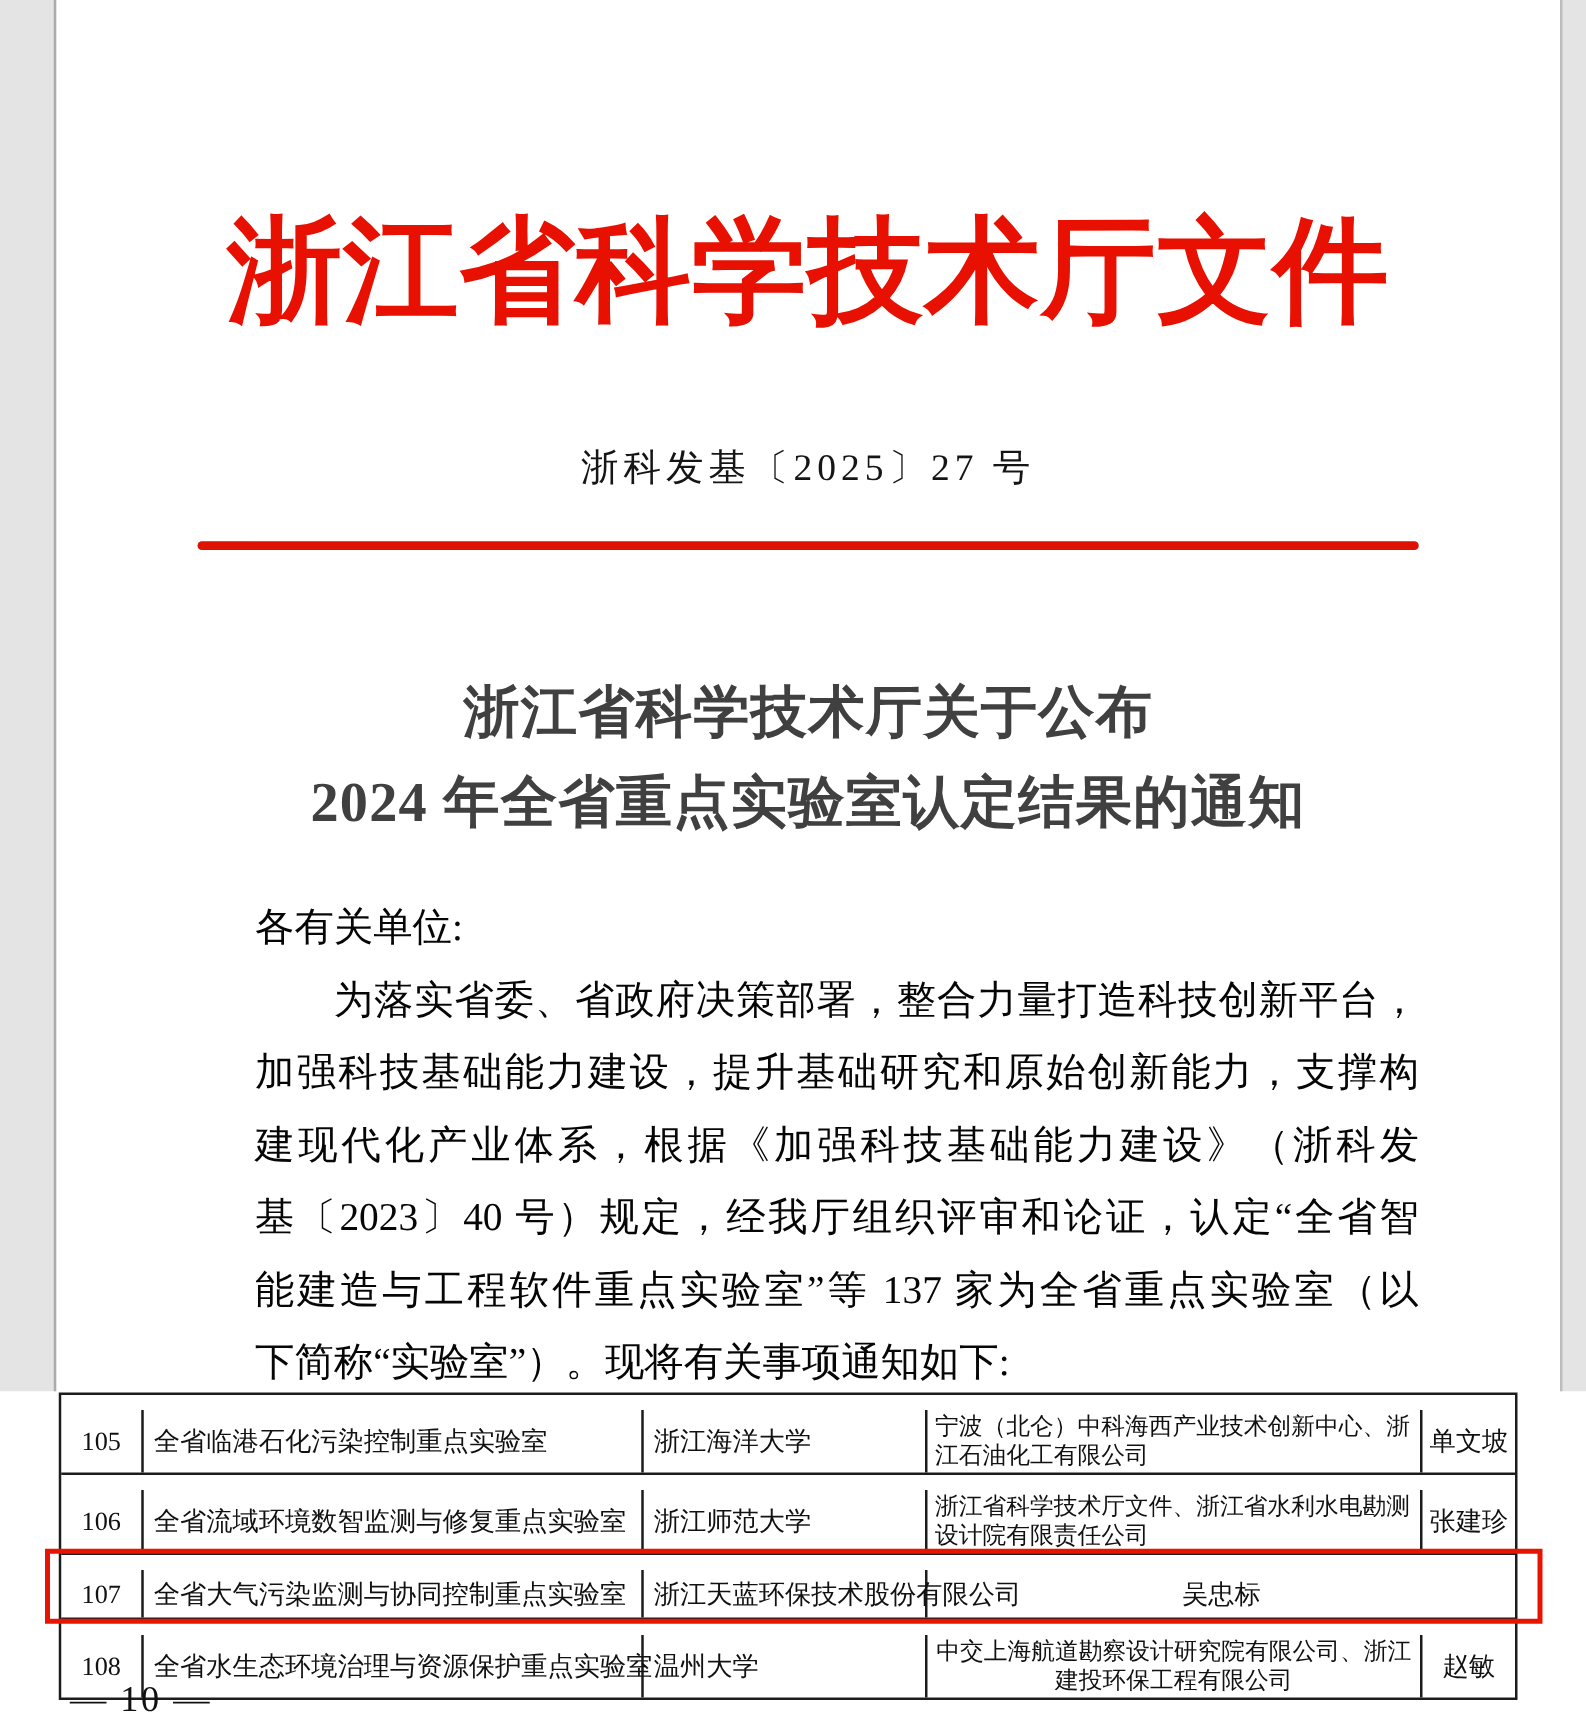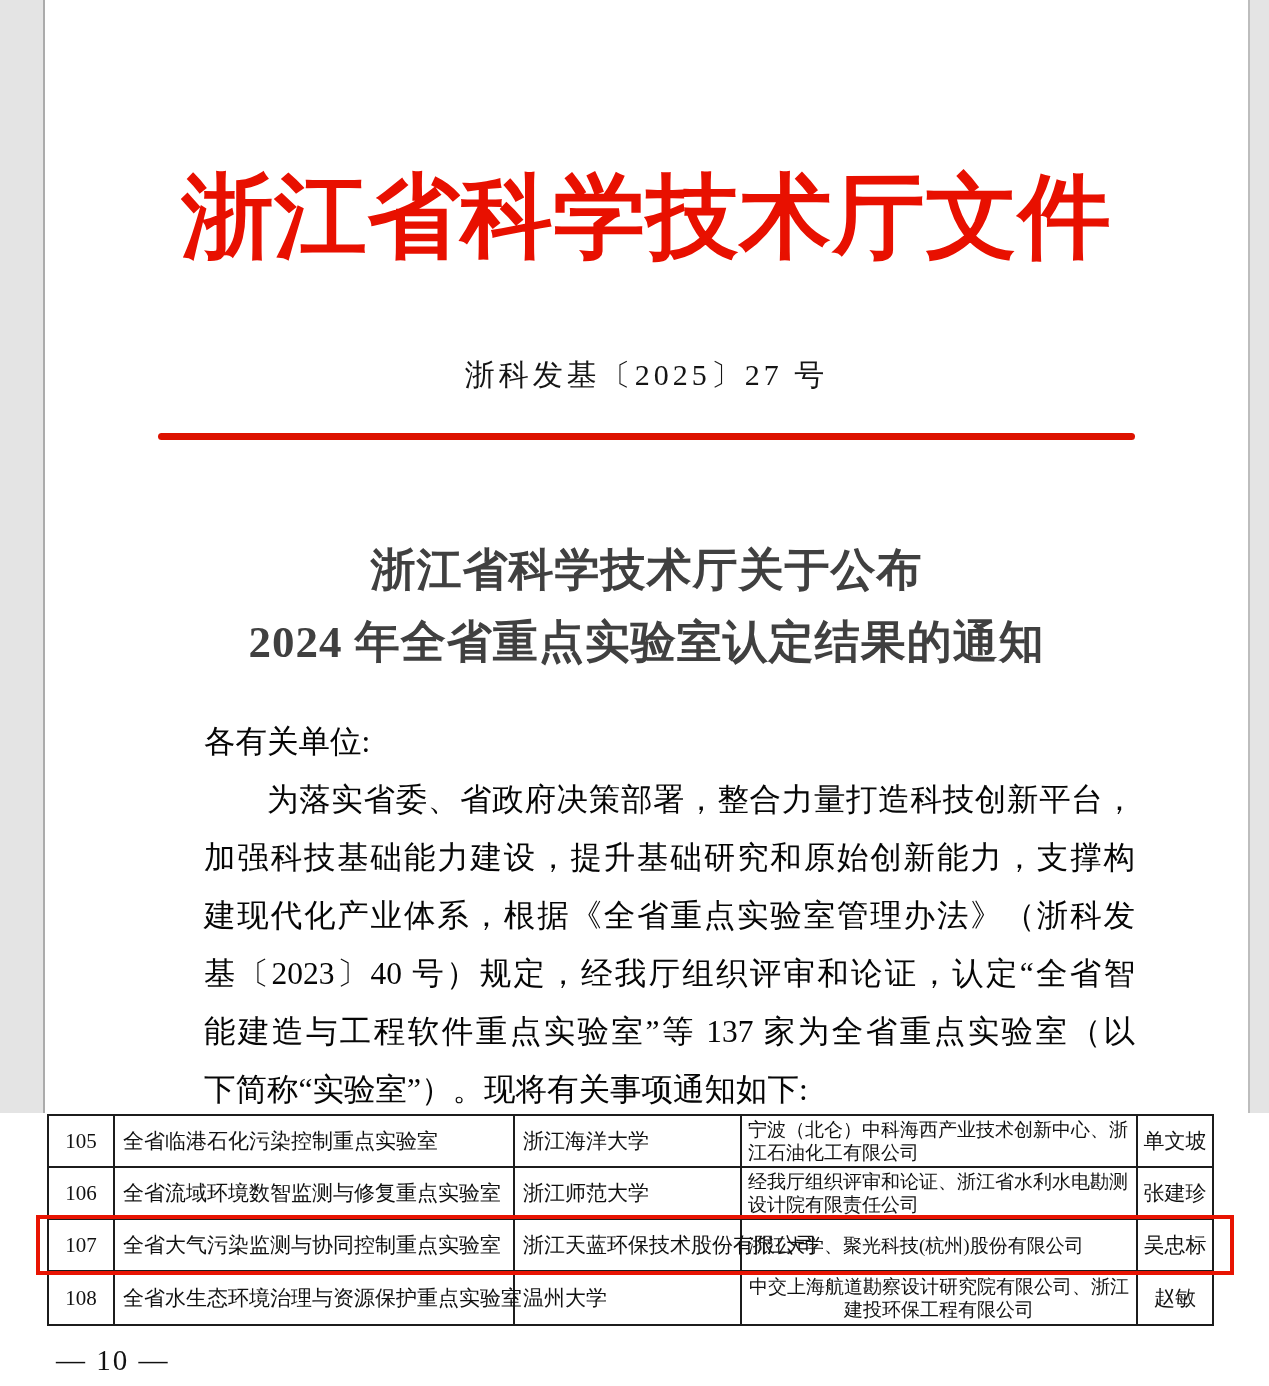--- a/index.html
+++ b/index.html
@@ -50,21 +50,21 @@
   .lab-table {
     position: absolute; left: 47px; top: 1114px; width: 1167px;
     border: 2px solid #1c1c1c;
     font-size: 21px; color: #111;
   }
   .t-row { display: flex; border-bottom: 2px solid #1c1c1c; min-height: 52px; }
   .t-row:last-child { border-bottom: none; text-align: center; }
   .cell {
     display: flex; align-items: center;
     border-right: 2px solid #1c1c1c;
-    padding: 2px 8px; line-height: 25px;
+    padding: 2px 8px; line-height: 25px; margin-top: 12px;
   }
   .cell:last-child { border-right: none; }
   .c-no       { width: 66px;  justify-content: center; padding: 2px 2px; }
   .c-lab      { width: 400px; white-space: nowrap; }
   .c-org      { width: 227px; white-space: nowrap; padding-right: 0; }
   .c-partners { width: 396px; font-size: 19px; line-height: 23px; padding: 2px 6px; }
   .c-head     { flex: 1; justify-content: center; padding: 2px 0; }
   .t-row.highlight { position: relative; }
   .t-row.highlight::after {
     content: ""; position: absolute;
@@ -92,46 +92,45 @@
 
 <div class="notice-title">
   <div>浙江省科学技术厅关于公布</div>
   <div>2024 年全省重点实验室认定结果的通知</div>
 </div>
 
 <div class="body-text" id="bodyLines">
     <div class="body-line left">各有关单位:</div>
     <div class="body-line justify indent">为落实省委、省政府决策部署，整合力量打造科技创新平台，</div>
     <div class="body-line justify">加强科技基础能力建设，提升基础研究和原始创新能力，支撑构</div>
-    <div class="body-line justify">建现代化产业体系，根据《全省重点实验室管理办法》（浙科发</div>
+    <div class="body-line justify">建现代化产业体系，根据《加强科技基础能力建设》（浙科发</div>
     <div class="body-line justify">基〔2023〕40 号）规定，经我厅组织评审和论证，认定“全省智</div>
     <div class="body-line justify">能建造与工程软件重点实验室”等 137 家为全省重点实验室（以</div>
     <div class="body-line left">下简称“实验室”）。现将有关事项通知如下:</div>
   </div>
 
 <div class="lab-table" id="labTable">
     <div class="t-row">
       <div class="cell c-no">105</div>
       <div class="cell c-lab">全省临港石化污染控制重点实验室</div>
       <div class="cell c-org">浙江海洋大学</div>
       <div class="cell c-partners">宁波（北仑）中科海西产业技术创新中心、浙江石油化工有限公司</div>
       <div class="cell c-head">单文坡</div>
     </div>
     <div class="t-row">
       <div class="cell c-no">106</div>
       <div class="cell c-lab">全省流域环境数智监测与修复重点实验室</div>
       <div class="cell c-org">浙江师范大学</div>
-      <div class="cell c-partners">经我厅组织评审和论证、浙江省水利水电勘测设计院有限责任公司</div>
+      <div class="cell c-partners">浙江省科学技术厅文件、浙江省水利水电勘测设计院有限责任公司</div>
       <div class="cell c-head">张建珍</div>
     </div>
     <div class="t-row highlight">
       <div class="cell c-no">107</div>
       <div class="cell c-lab">全省大气污染监测与协同控制重点实验室</div>
       <div class="cell c-org">浙江天蓝环保技术股份有限公司</div>
-      <div class="cell c-partners">浙江大学、聚光科技(杭州)股份有限公司</div>
       <div class="cell c-head">吴忠标</div>
     </div>
     <div class="t-row">
       <div class="cell c-no">108</div>
       <div class="cell c-lab">全省水生态环境治理与资源保护重点实验室</div>
       <div class="cell c-org">温州大学</div>
       <div class="cell c-partners">中交上海航道勘察设计研究院有限公司、浙江建投环保工程有限公司</div>
       <div class="cell c-head">赵敏</div>
     </div>
   </div>

